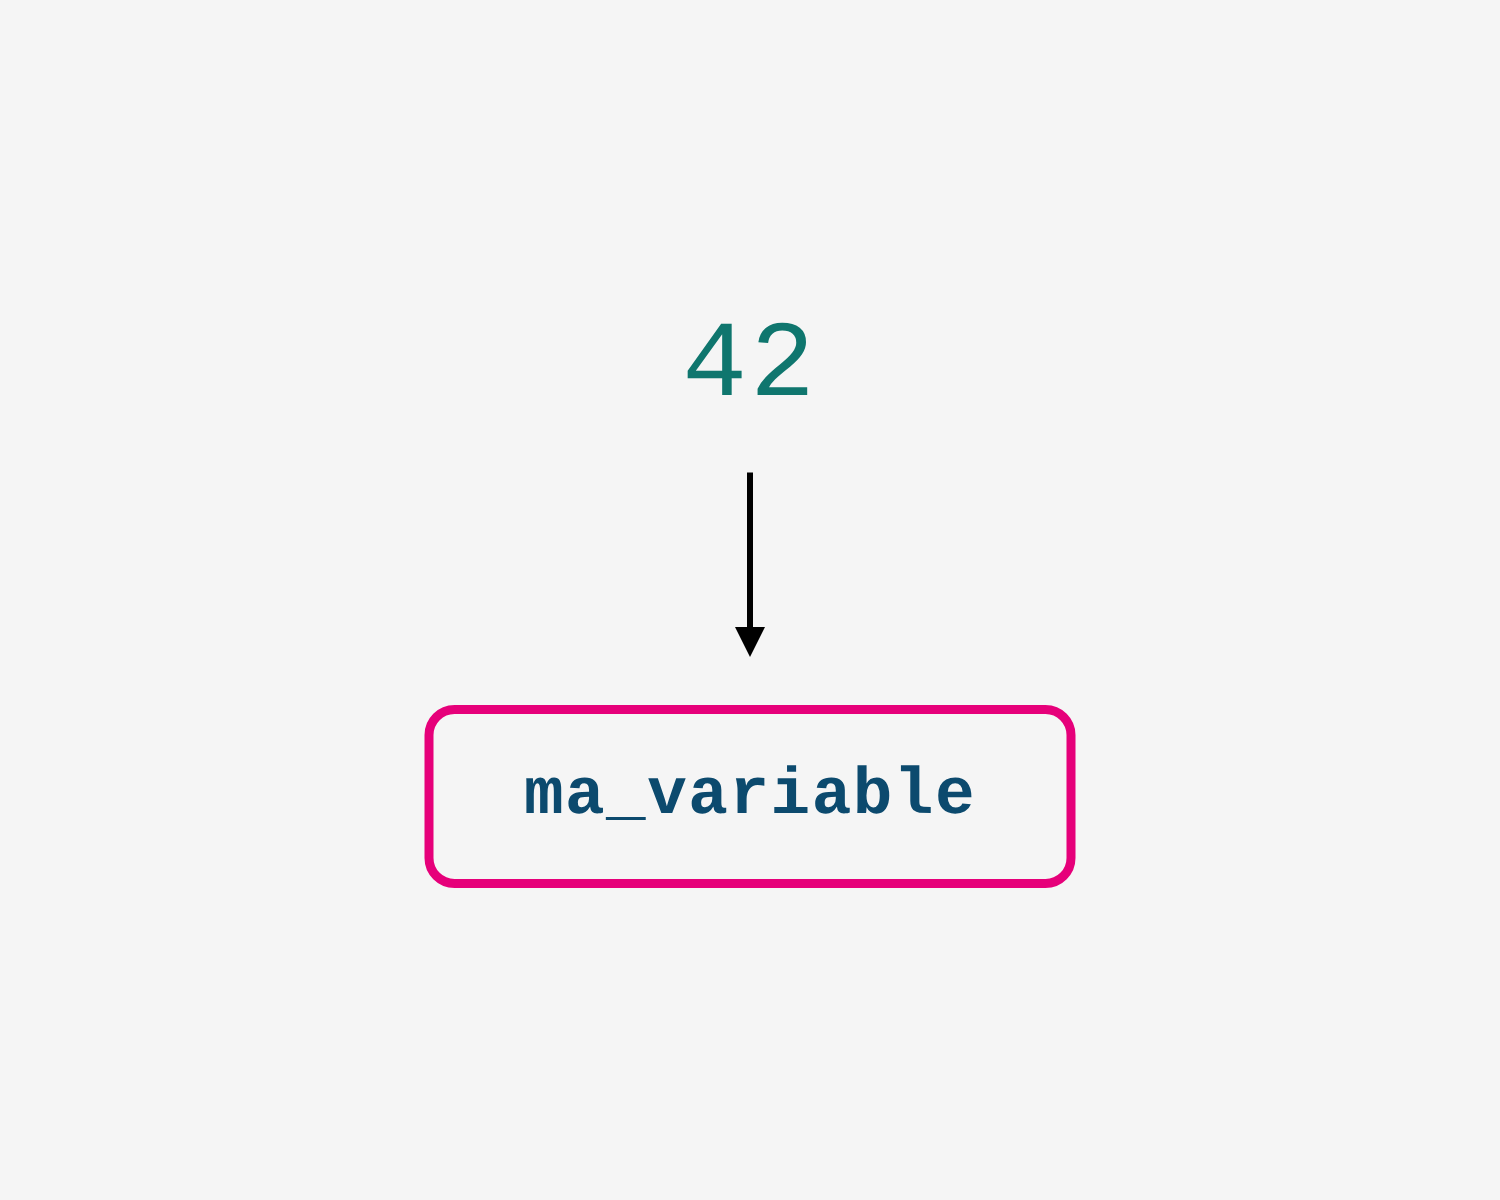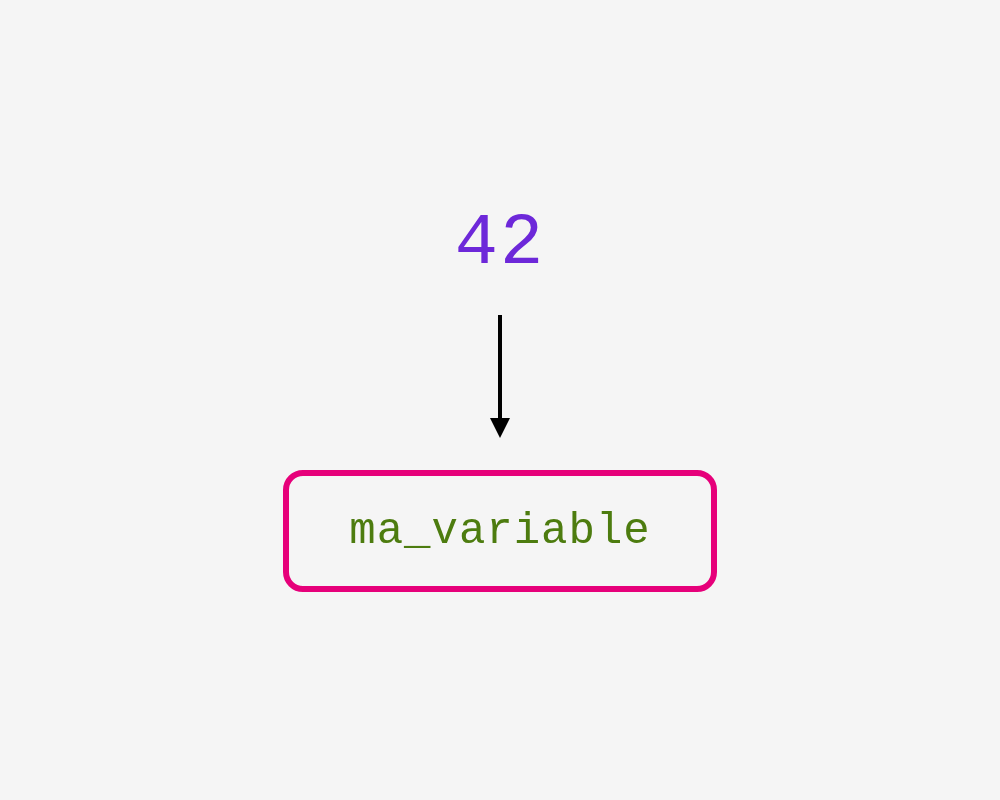--- a/index.html
+++ b/index.html
@@ -14,43 +14,43 @@
       font-family: 'Courier New', Courier, monospace;
       display: flex;
       flex-direction: column;
       align-items: center;
       justify-content: center;
       gap: 0;
     }
     .value {
       font-size: 72px;
       font-weight: 500;
-      color: #6d28d9;
+      color: #0f766e;
       letter-spacing: 2px;
       line-height: 1;
       margin-bottom: 30px;
     }
     .arrow-container {
       display: flex;
       align-items: center;
       justify-content: center;
       margin-bottom: 30px;
     }
     .variable-box {
       border: 6px solid #e6007a;
       border-radius: 20px;
       padding: 30px 60px;
       display: flex;
       align-items: center;
       justify-content: center;
     }
     .variable-name {
       font-size: 44px;
-      font-weight: 400;
-      color: #4d7c0f;
+      font-weight: 700;
+      color: #0c4a6e;
       letter-spacing: 1px;
     }
   </style>
 </head>
 <body>
 
 <div class="value">42</div>
 
 <div class="arrow-container">
   <svg width="30" height="130" viewBox="0 0 30 130">

